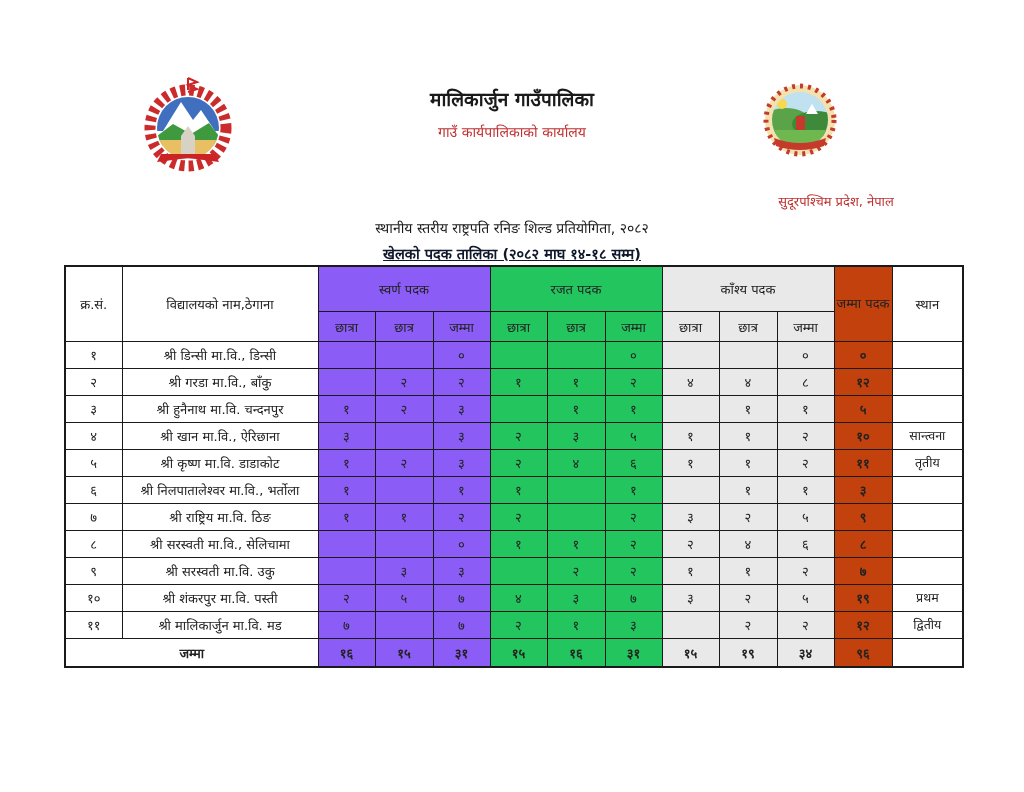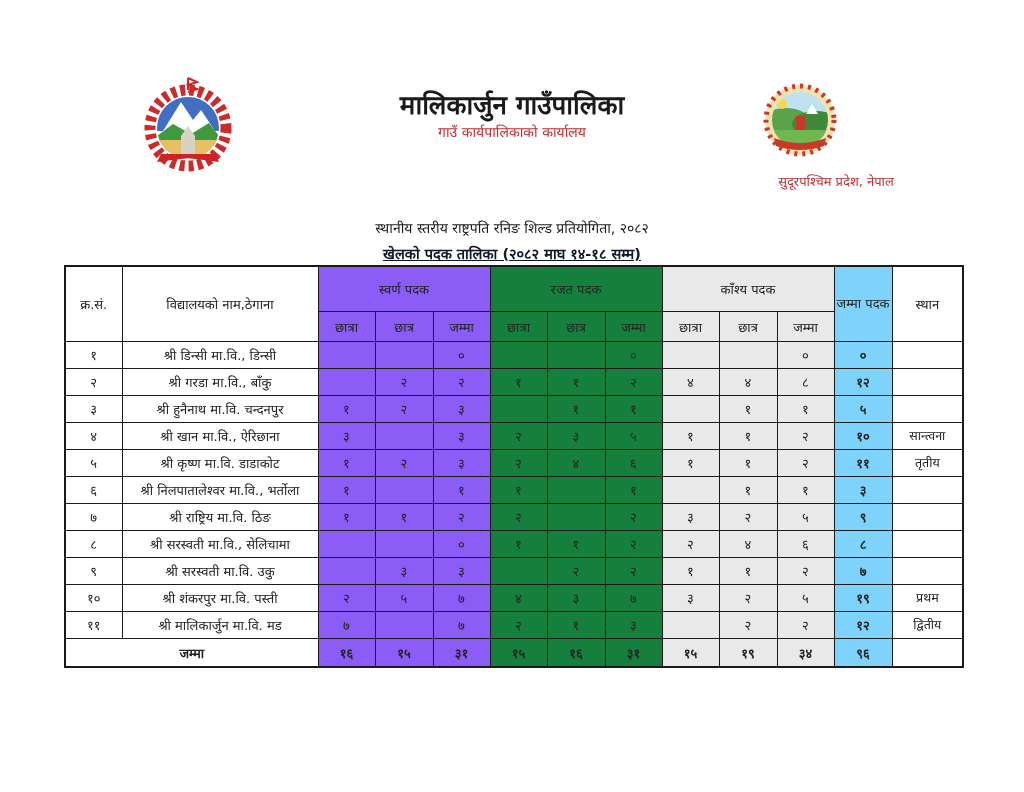--- a/index.html
+++ b/index.html
@@ -3,50 +3,50 @@
 <meta charset="utf-8">
 <style>
   html,body{margin:0;padding:0;background:#e8e8e8;}
   .page{
     position:relative;width:1024px;height:792px;background:#ffffff;
     font-family:"DejaVu Sans","Liberation Sans",sans-serif;color:#1a1a1a;
     overflow:hidden;margin:0 auto;
   }
   
   .org-name{position:absolute;top:86px;left:0;width:1024px;text-align:center;
-    font-size:26px;font-weight:bold;color:#1a1a1a;}
+    font-size:19px;font-weight:bold;color:#1a1a1a;}
   .office-name{position:absolute;top:122px;left:0;width:1024px;text-align:center;
     font-size:14px;color:#bf3030;}
   .logo-left{position:absolute;left:143px;top:76px;}
   .logo-right{position:absolute;left:762px;top:82px;}
   .addr{position:absolute;left:728px;width:216px;text-align:center;color:#bf3030;font-size:13px;}
   .addr1{top:160px;}
-  .addr2{top:172px;}
+  .addr2{top:192px;}
   .event-title{position:absolute;top:218px;left:0;width:1024px;text-align:center;
     font-size:14px;color:#1a1a1a;}
   .table-title{position:absolute;top:243px;left:0;width:1024px;text-align:center;
     font-size:14.5px;font-weight:bold;text-decoration:underline;color:#0f172a;}
   
   .tbl-wrap{position:absolute;left:64px;top:265px;}
   table.medal{border-collapse:collapse;table-layout:fixed;border:2px solid #1a1a1a;
     font-size:13px;color:#222;}
   table.medal th,table.medal td{border:1px solid #1a1a1a;text-align:center;
     padding:0 2px;overflow:hidden;white-space:nowrap;}
   table.medal th{font-weight:normal;}
   tr.hdr-group th{height:44px;}
   tr.hdr-sub th{height:29px;margin-left:28px;}
   tbody td{height:26px;}
   th.wrap{white-space:normal;line-height:1.25;}
   th.bold,td.bold{font-weight:bold;}
   td.school{text-align:left;padding-left:7px;}
   td.place{text-align:left;padding-left:4px;font-size:12.5px;white-space:normal;line-height:1.05;}
   .c-gold{background:#8b5cf6;}
-  .c-pink{background:#15803d;}
+  .c-pink{background:#22c55e;}
   .c-gray{background:#e9e9e9;}
-  .c-green{background:#7dd3fc;}
+  .c-green{background:#c2410c;}
   tr.total-row td{font-weight:bold;height:27px;}
 </style>
 </head>
 <body>
 
 <div class="page">
 
   <div class="logo-left">
     <svg width="90" height="98" viewBox="0 0 90 98">
 

